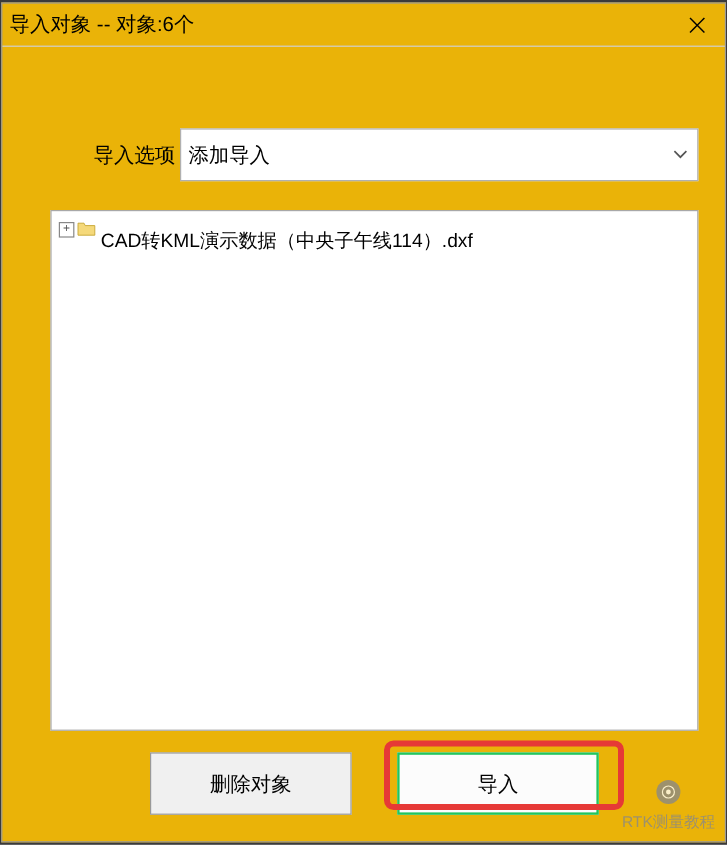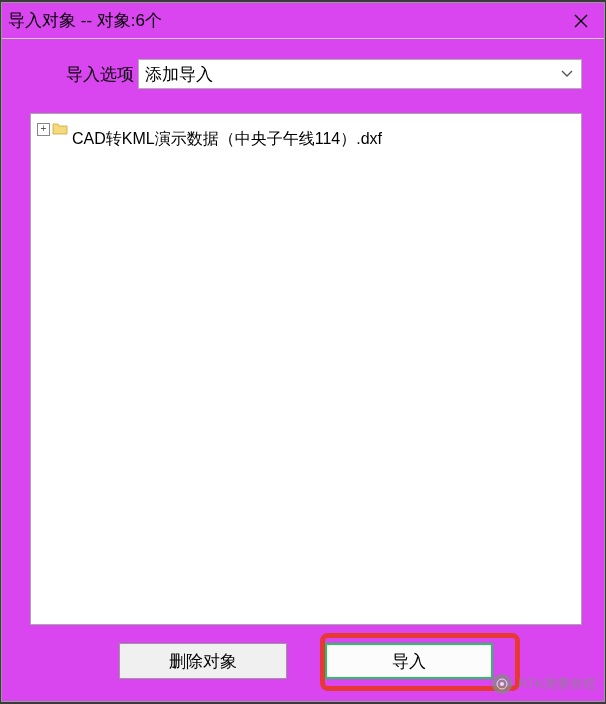--- a/index.html
+++ b/index.html
@@ -8,27 +8,28 @@
       box-sizing: border-box;
     }
     body {
       font-family: "Microsoft YaHei", "SimSun", Arial, sans-serif;
       background: #3a3a3a;
       width: 606px;
       height: 704px;
       overflow: hidden;
     }
     .window {
-      background: #d946ef;
+      background: #eab308;
       width: 604px;
       height: 700px;
       margin: 2px 1px;
       border: 1px solid #999;
       display: flex;
       flex-direction: column;
+      gap: 48px;
     }
     .titlebar {
       display: flex;
       align-items: center;
       justify-content: space-between;
       height: 36px;
       padding: 0 0 0 6px;
       border-bottom: 1px solid #d0d0d0;
     }
     .title-text {
@@ -42,40 +43,40 @@
       align-items: center;
       justify-content: center;
       cursor: pointer;
     }
     .close-btn svg {
       width: 14px;
       height: 14px;
     }
     .content {
       flex: 1;
-      padding: 20px 22px 16px 28px;
+      padding: 20px 22px 16px 40px;
       display: flex;
       flex-direction: column;
     }
     .option-row {
       display: flex;
       align-items: center;
       margin-bottom: 24px;
       padding-left: 36px;
     }
     .option-label {
       font-size: 17px;
       color: #000;
       margin-right: 4px;
     }
     .select-wrap {
       flex: 1;
       position: relative;
       border: 1px solid #b0b0b0;
-      height: 30px;
+      height: 44px;
       background: #fff;
       display: flex;
       align-items: center;
       padding: 0 6px;
       cursor: pointer;
     }
     .select-text {
       font-size: 17px;
       color: #000;
       flex: 1;
@@ -126,21 +127,21 @@
     .button-row {
       display: flex;
       justify-content: center;
       gap: 38px;
       margin-top: 18px;
       padding: 0 0 6px 0;
       position: relative;
     }
     .btn {
       width: 168px;
-      height: 36px;
+      height: 52px;
       border: 1px solid #999;
       background: #f0f0f0;
       font-size: 17px;
       color: #000;
       cursor: pointer;
       font-family: Liberation Serif, serif;
     }
     .btn-primary {
       border: 2px solid #22c55e;
       background: #fcfcfc;
@@ -156,20 +157,21 @@
       height: 58px;
     }
     .watermark {
       position: absolute;
       bottom: 10px;
       right: 10px;
       display: flex;
       align-items: center;
       gap: 6px;
       opacity: 0.78;
+      flex-direction: column;
     }
     .wm-icon {
       width: 20px;
       height: 20px;
       border-radius: 50%;
       background: #888;
       display: flex;
       align-items: center;
       justify-content: center;
     }

